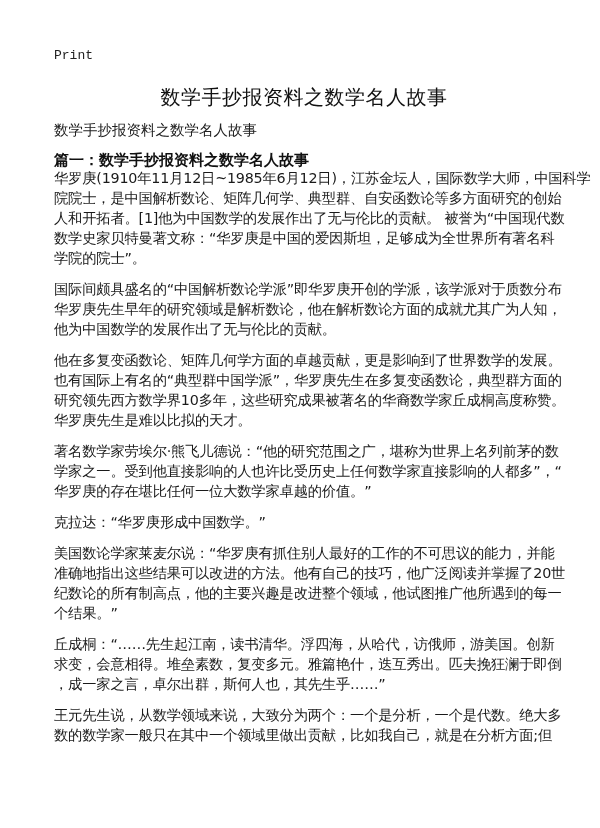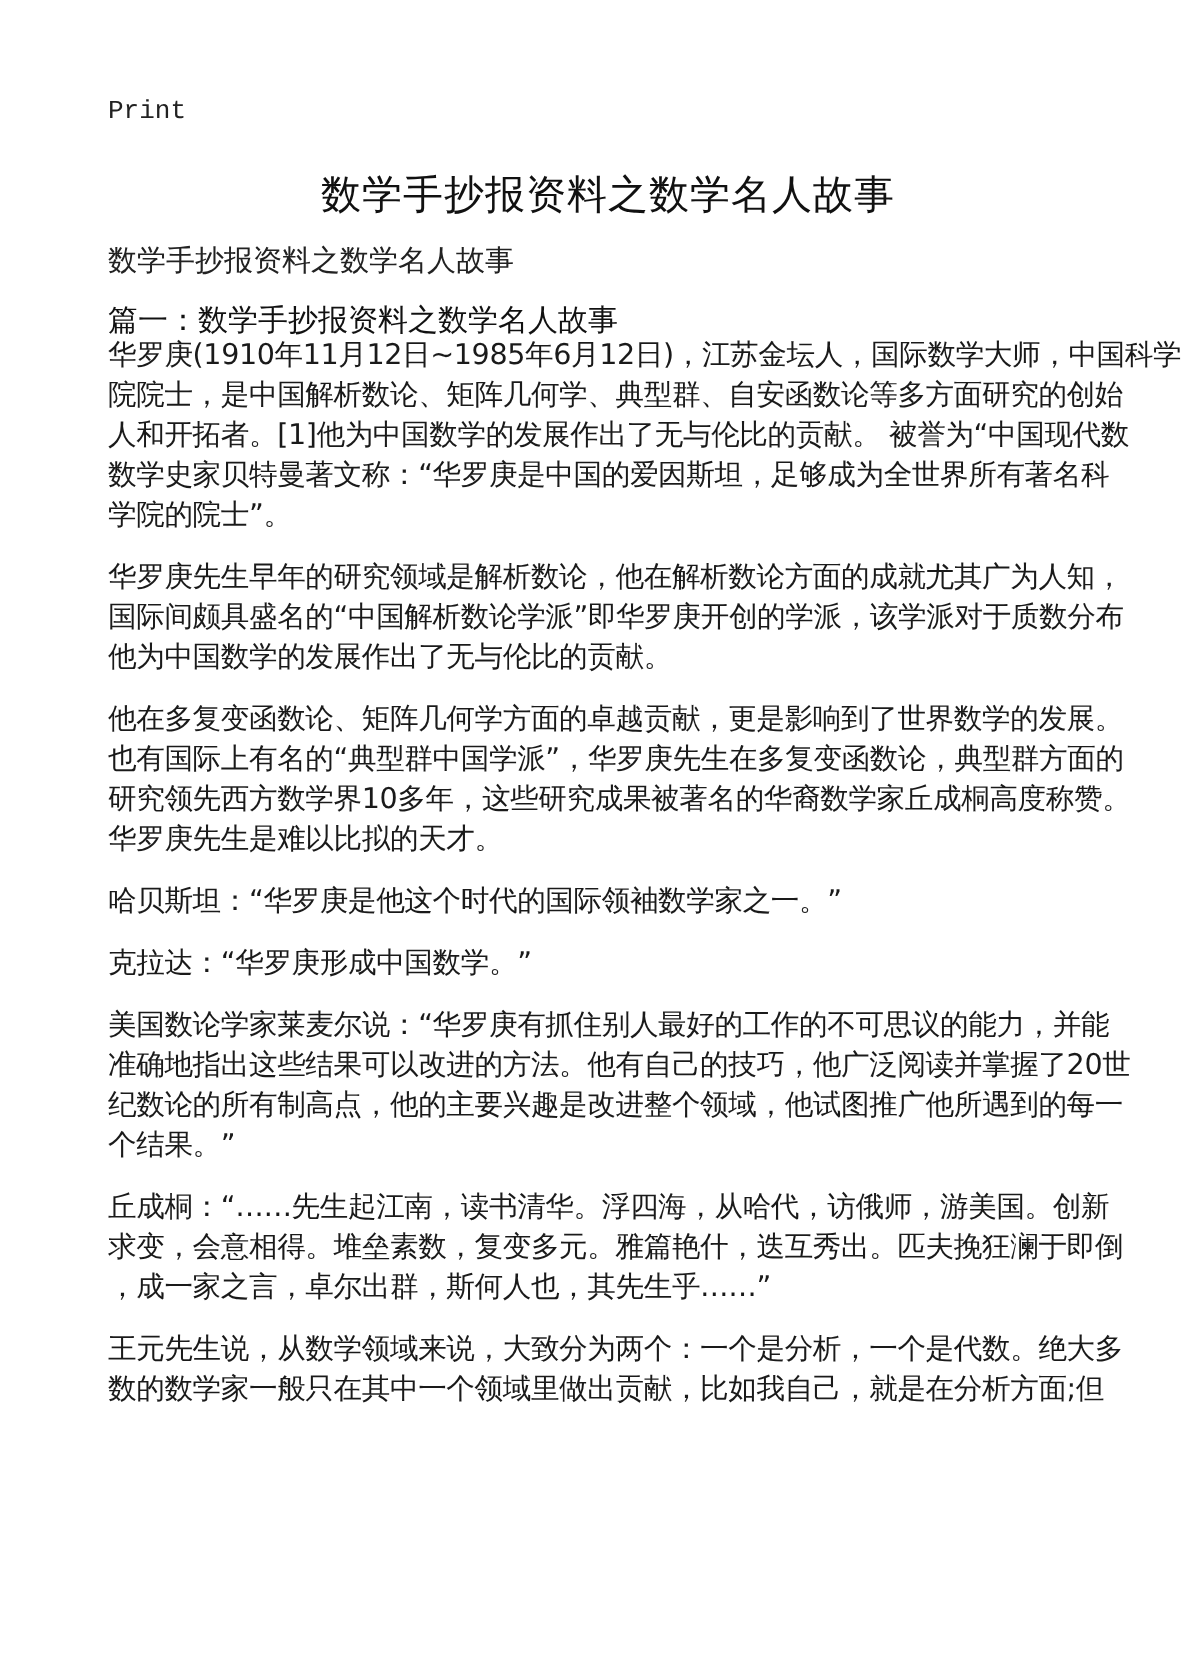--- a/index.html
+++ b/index.html
@@ -2,21 +2,21 @@
 <html><head>
 <meta charset="utf-8">
 <style>
   html, body { margin: 0; padding: 0; background: #ffffff; }
   body { width: 600px; height: 828px; overflow: hidden; position: relative;
          font-family: "DejaVu Sans", "Liberation Sans", sans-serif; color: #111; }
   .page { position: absolute; left: 54px; top: 0; width: 500px; }
   .print { position: absolute; top: 48px; left: 0; font-family: Liberation Mono, monospace; font-size: 13px; color: #222; }
   .title { position: absolute; top: 84px; left: 0; width: 500px; text-align: center; font-size: 20px; font-weight: normal; color: #111; letter-spacing: 0.5px; }
   .subtitle { position: absolute; top: 121px; left: 0; font-size: 14.5px; color: #222; }
-  .heading { position: absolute; top: 151px; left: 0; font-size: 15px; font-weight: normal; color: #111; }
+  .heading { position: absolute; top: 151px; left: 0; font-size: 15px; font-weight: bold; color: #111; }
   .body { position: absolute; top: 168px; left: 0; width: 496px; }
   .para { font-size: 14.3px; line-height: 20px; margin: 0 0 11px 0; color: #1a1a1a; letter-spacing: -0.2px; text-align: justify; }
   .line { display: block; white-space: nowrap; }
 </style>
 </head>
 <body>
 
 <div class="page">
   <div class="print">Print</div>
   <div class="title">数学手抄报资料之数学名人故事</div>
@@ -25,32 +25,34 @@
 
   <div class="body">
     <p class="para">
       <span class="line">华罗庚(1910年11月12日~1985年6月12日)，江苏金坛人，国际数学大师，中国科学</span>
       <span class="line">院院士，是中国解析数论、矩阵几何学、典型群、自安函数论等多方面研究的创始</span>
       <span class="line">人和开拓者。[1]他为中国数学的发展作出了无与伦比的贡献。 被誉为“中国现代数</span>
       <span class="line">数学史家贝特曼著文称：“华罗庚是中国的爱因斯坦，足够成为全世界所有著名科</span>
       <span class="line">学院的院士”。</span>
     </p>
     <p class="para">
+      <span class="line">国际间颇具盛名的“中国解析数论学派”即华罗庚开创的学派，该学派对于质数分布</span>
       <span class="line">华罗庚先生早年的研究领域是解析数论，他在解析数论方面的成就尤其广为人知，</span>
-      <span class="line">国际间颇具盛名的“中国解析数论学派”即华罗庚开创的学派，该学派对于质数分布</span>
       <span class="line">他为中国数学的发展作出了无与伦比的贡献。</span>
     </p>
     <p class="para">
       <span class="line">他在多复变函数论、矩阵几何学方面的卓越贡献，更是影响到了世界数学的发展。</span>
       <span class="line">也有国际上有名的“典型群中国学派”，华罗庚先生在多复变函数论，典型群方面的</span>
       <span class="line">研究领先西方数学界10多年，这些研究成果被著名的华裔数学家丘成桐高度称赞。</span>
       <span class="line">华罗庚先生是难以比拟的天才。</span>
     </p>
     <p class="para">
-      <span class="line">哈贝斯坦：“华罗庚是他这个时代的国际领袖数学家之一。”</span>
+      <span class="line">著名数学家劳埃尔·熊飞儿德说：“他的研究范围之广，堪称为世界上名列前茅的数</span>
+      <span class="line">学家之一。受到他直接影响的人也许比受历史上任何数学家直接影响的人都多”，“</span>
+      <span class="line">华罗庚的存在堪比任何一位大数学家卓越的价值。”</span>
     </p>
     <p class="para">
       <span class="line">克拉达：“华罗庚形成中国数学。”</span>
     </p>
     <p class="para">
       <span class="line">美国数论学家莱麦尔说：“华罗庚有抓住别人最好的工作的不可思议的能力，并能</span>
       <span class="line">准确地指出这些结果可以改进的方法。他有自己的技巧，他广泛阅读并掌握了20世</span>
       <span class="line">纪数论的所有制高点，他的主要兴趣是改进整个领域，他试图推广他所遇到的每一</span>
       <span class="line">个结果。”</span>
     </p>

